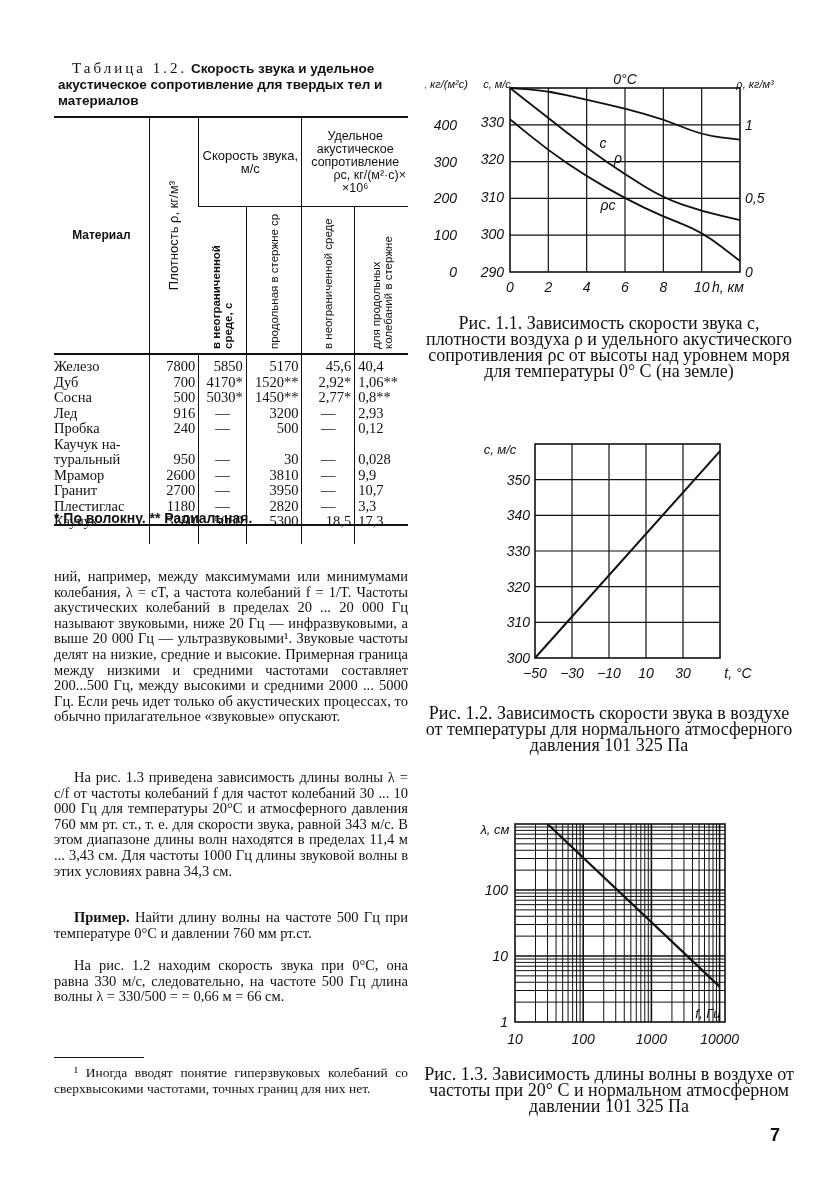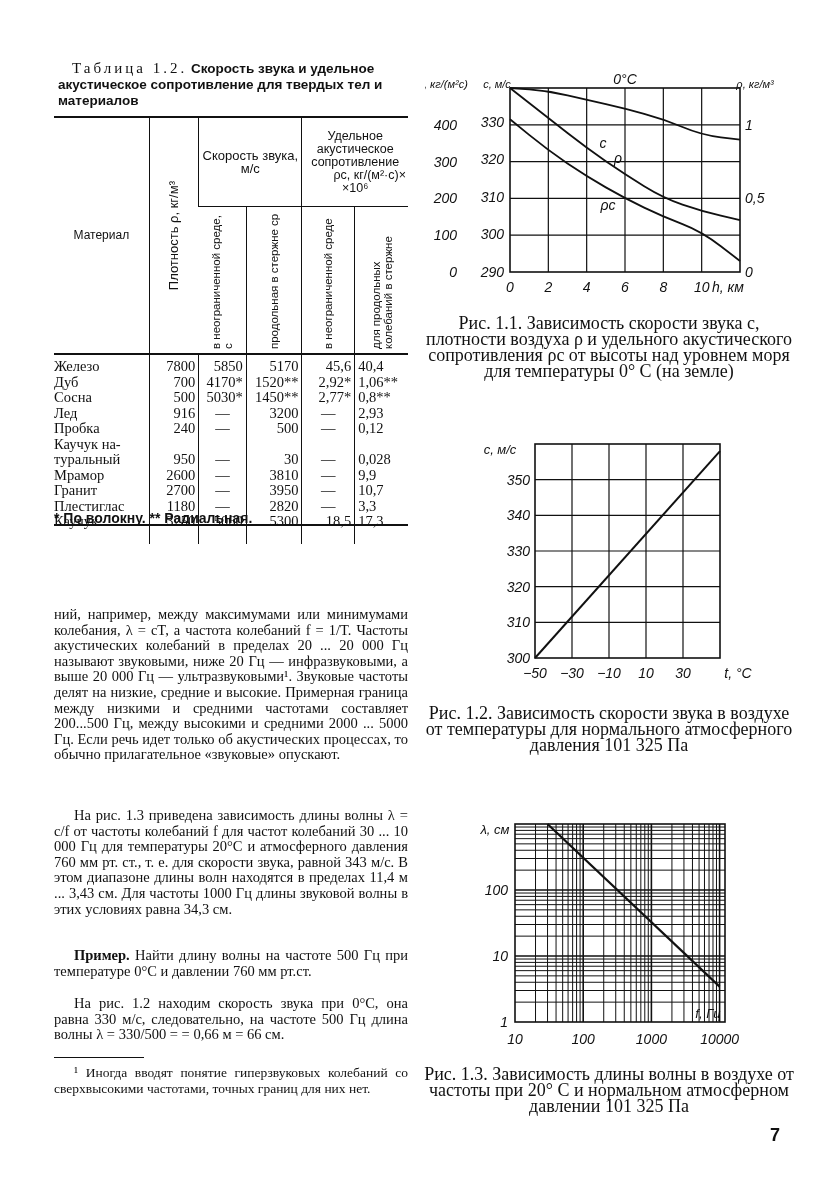--- a/index.html
+++ b/index.html
@@ -14,41 +14,41 @@
     font-family: "Liberation Sans", "DejaVu Sans", sans-serif; font-weight: bold;
   }
   #tbl-title .lbl { font-weight: normal; letter-spacing: 3px; font-family: "Liberation Serif", serif; font-size: 15px; margin-left: 14px; }
   
   #mat-table { left: 54px; top: 116px; width: 354px; }
   #mat-table table { border-collapse: collapse; width: 100%; font-size: 14px; }
   #mat-table thead th {
     font-weight: normal; font-family: "Liberation Sans", "DejaVu Sans", sans-serif; font-size: 12px;
     border-left: 1.5px solid #111; padding: 2px; vertical-align: middle; line-height: 13px;
   }
-  #mat-table thead th:first-child { border-left: none; }
+  #mat-table thead th:first-child { border-left: none; font-weight: bold; }
   #mat-table thead tr:first-child th { border-top: 2px solid #111; margin-top: 29px; }
   #mat-table thead tr.sub th { border-top: 1.5px solid #111; }
   #mat-table thead { border-bottom: 2px solid #111; }
   .vert { writing-mode: vertical-rl; transform: rotate(180deg); white-space: nowrap; text-align: left; margin: 0 auto; }
   .subh { height: 142px; }
   .subh .vert { font-size: 11.5px; line-height: 12px; white-space: normal; height: 138px; }
   #mat-table tbody td {
     border-left: 1.5px solid #111; padding: 0 3px; line-height: 15.5px; text-align: right; font-size: 14.5px;
   }
   #mat-table tbody td:first-child { border-left: none; text-align: left; padding-left: 0; }
   #mat-table tbody tr:first-child td { padding-top: 4px; margin-top: 47px; }
   #mat-table tbody tr:last-child td { padding-bottom: 14px; }
   #mat-table tbody td.c { text-align: center; }
   #mat-table tbody td.l { text-align: left; }
   #tbl-foot {
     left: 54px; top: 510px; font-size: 14px; font-family: "Liberation Sans", "DejaVu Sans", sans-serif; font-weight: bold;
   }
   #tbl-rule { left: 54px; top: 524px; width: 354px; height: 0; border-top: 2px solid #111; }
   
-  .para { font-size: 14.5px; line-height: 15.6px; text-align: justify; width: 354px; left: 54px; margin-top: 38px; }
+  .para { font-size: 14.5px; line-height: 15.6px; text-align: justify; width: 354px; left: 54px; }
   .para .ind { display: inline-block; width: 20px; }
   #p1 { top: 569px; }
   #p2 { top: 770px; }
   #p3 { top: 910px; }
   #p4 { top: 958px; }
   #fn-rule { left: 54px; top: 1057px; width: 90px; border-top: 1.5px solid #111; }
   #footnote { left: 54px; top: 1065px; width: 354px; font-size: 13.5px; line-height: 15.5px; text-align: justify; }
   
   .cap { font-size: 18px; line-height: 16px; text-align: center; width: 370px; left: 424px; }
   #cap1 { top: 315px; }

